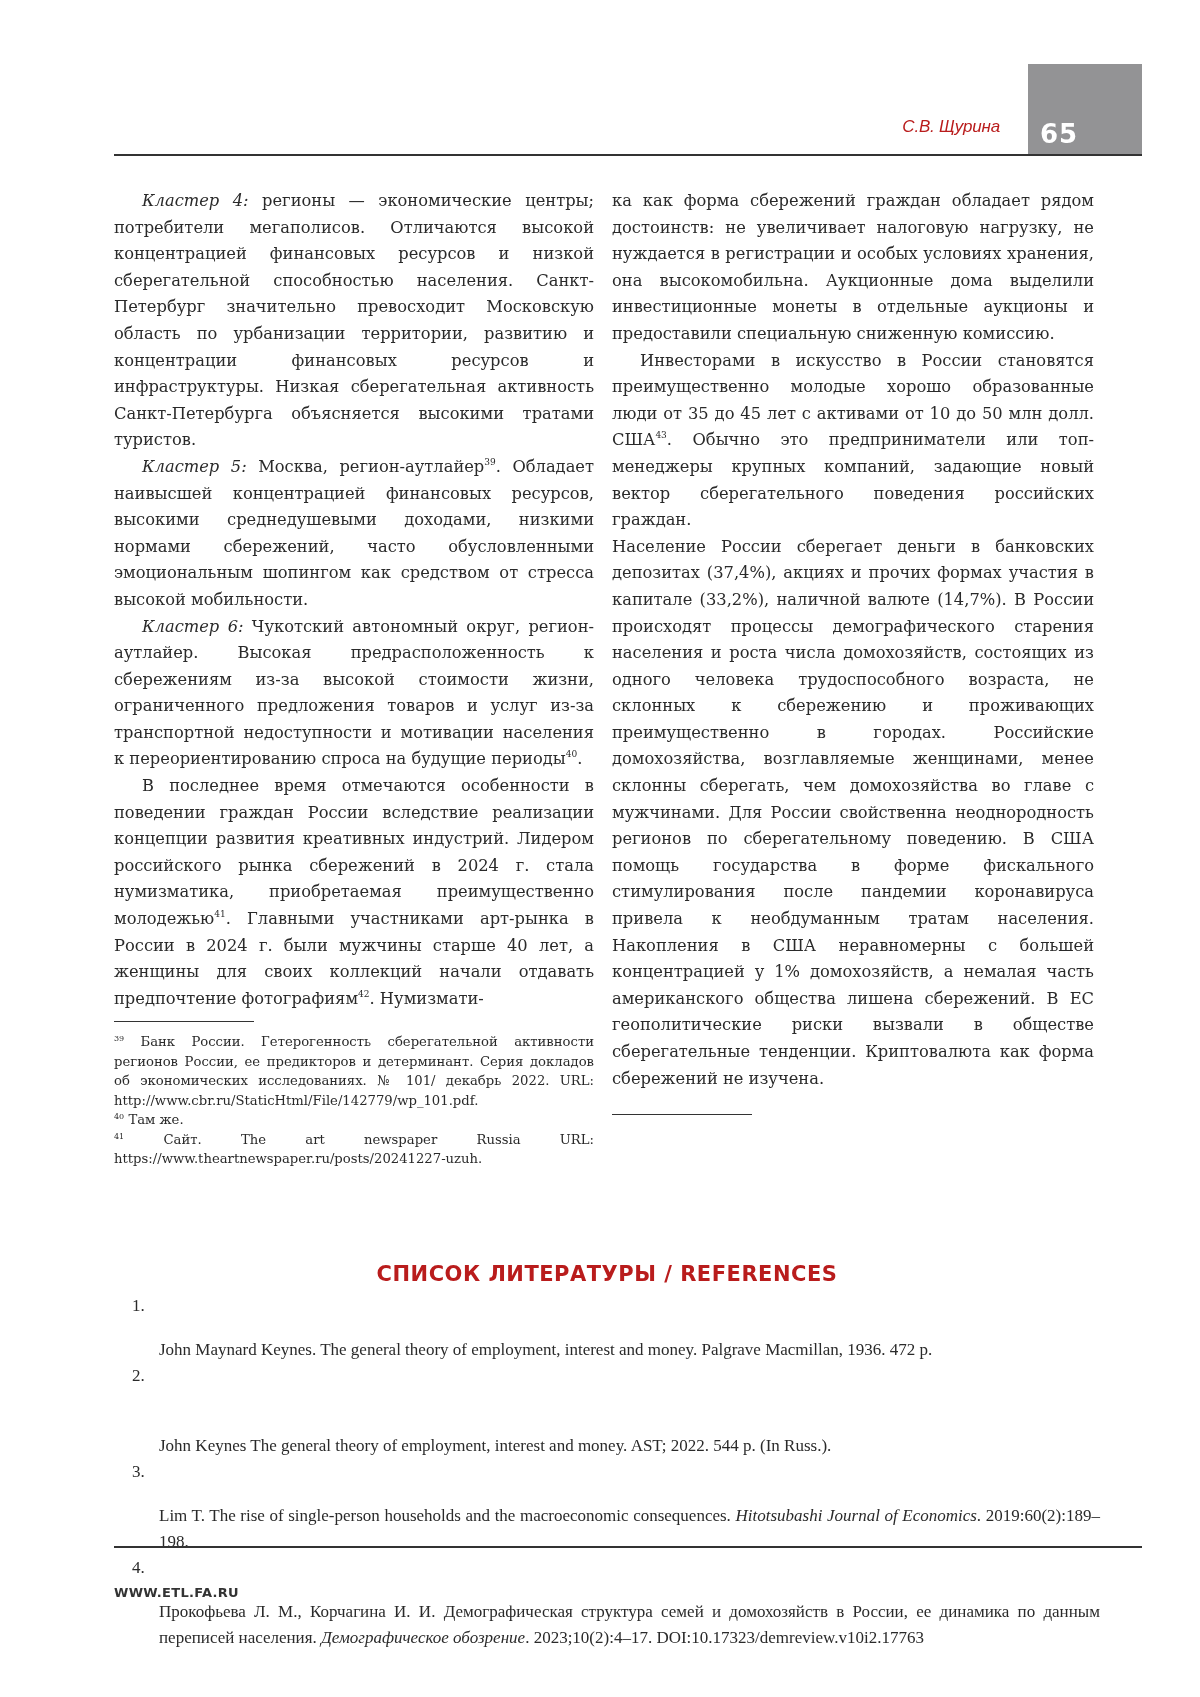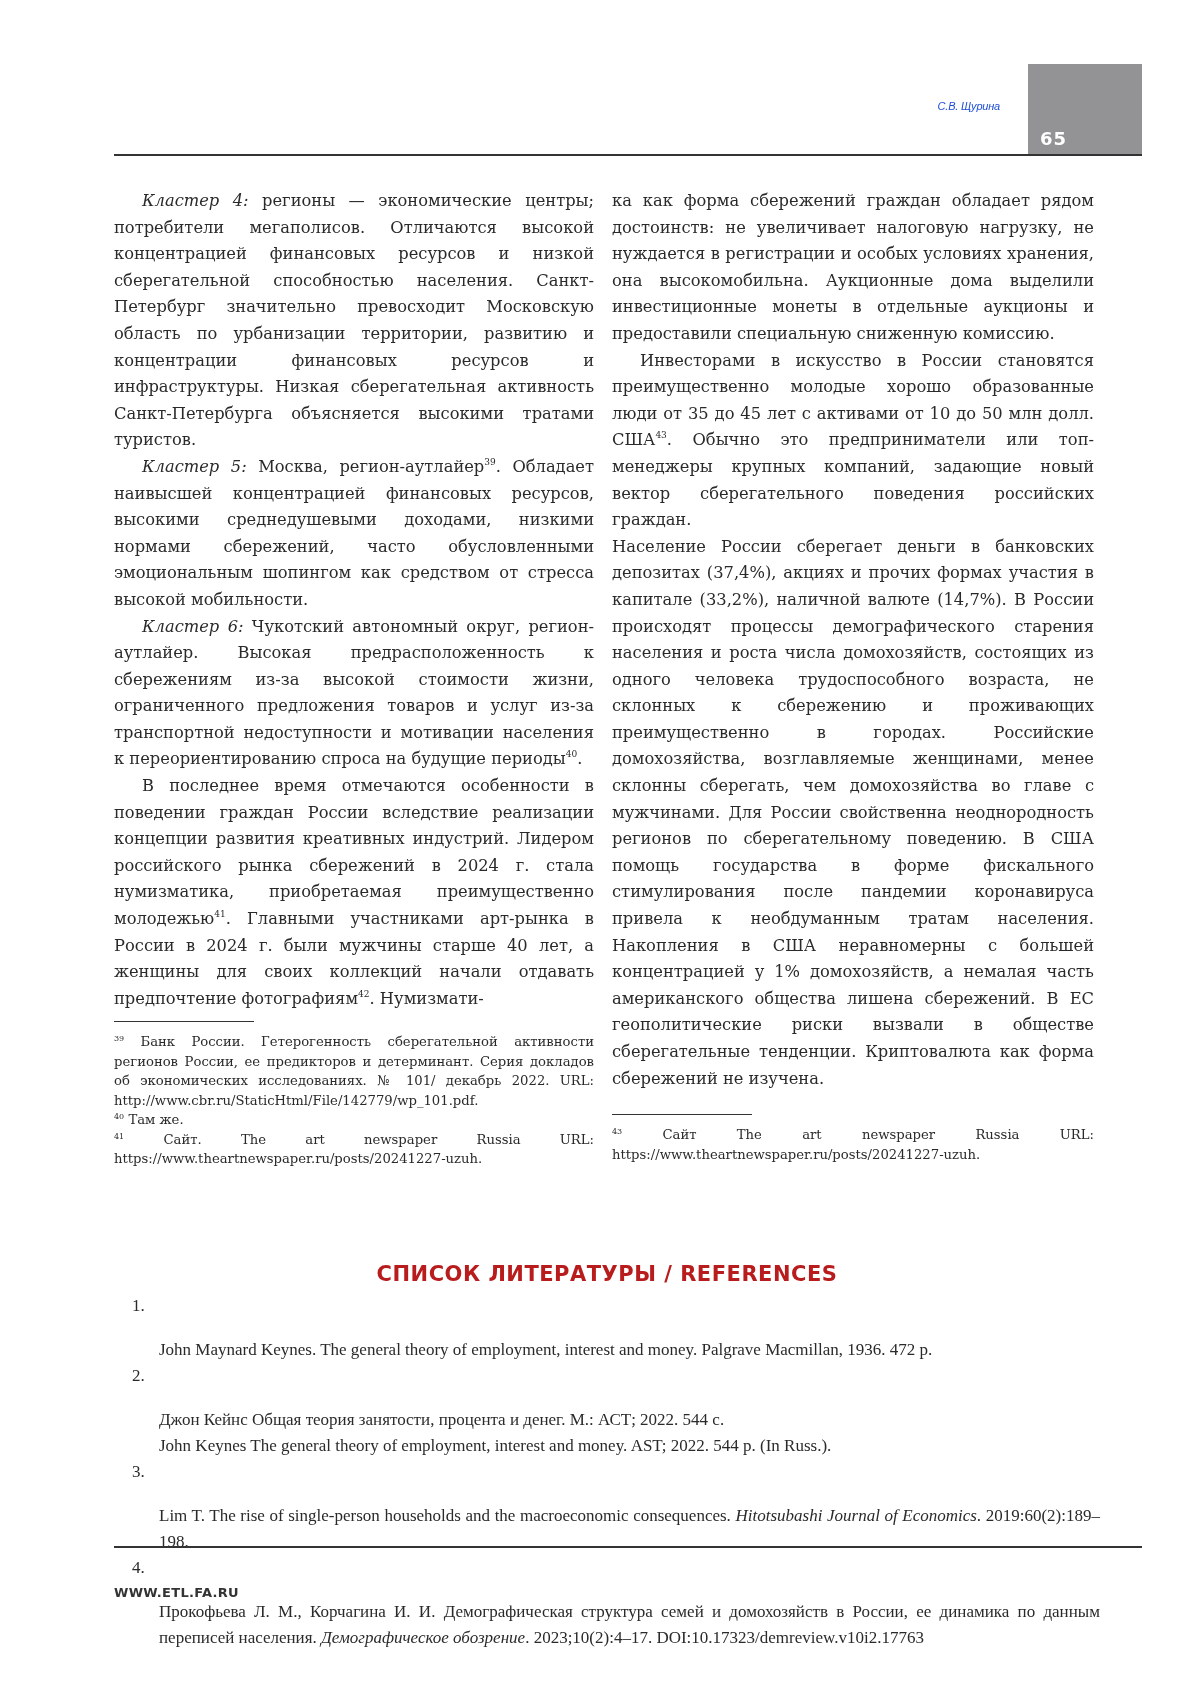--- a/index.html
+++ b/index.html
@@ -2,32 +2,32 @@
 <html><head>
 <meta charset="utf-8">
 <style>
   html, body { margin: 0; padding: 0; }
   body {
     width: 1200px; height: 1697px; background: #ffffff; position: relative;
     font-family: "DejaVu Serif", "Liberation Serif", serif; color: #2a2a2a;
     overflow: hidden;
   }
   .header-author {
-    position: absolute; right: 200px; top: 100px;
+    position: absolute; right: 200px; top: 117px;
     font-family: "Liberation Sans", sans-serif; font-style: italic;
-    font-size: 11px; color: #1d4ed8; letter-spacing: -0.2px;
+    font-size: 17px; color: #b91c1c; letter-spacing: -0.2px;
   }
   .page-box {
     position: absolute; left: 1028px; top: 64px; width: 114px; height: 91px;
     background: #939395;
   }
   .page-num {
     position: absolute; left: 12px; bottom: 6px;
     font-family: "DejaVu Sans", sans-serif; font-weight: bold;
-    font-size: 18px; color: #fff; letter-spacing: 1px; margin-top: 26px;
+    font-size: 26px; color: #fff; letter-spacing: 1px; margin-top: 26px;
   }
   .header-rule {
     position: absolute; left: 114px; top: 154px; width: 1028px; height: 2px;
     background: #333;
   }
   .col {
     position: absolute; top: 188px; width: 480px;
     font-size: 16.3px; line-height: 26.6px; text-align: justify;
     hyphens: manual;
   }
@@ -91,32 +91,31 @@
   <p class="fn"><sup>39</sup><span> Банк России. Гетерогенность сберегательной активности регионов России, ее предикторов и детерминант. Серия докладов об экономических исследованиях. № 101/ декабрь 2022. URL: http://www.cbr.ru/StaticHtml/File/142779/wp_101.pdf.</span></p>
   <p class="fn"><sup>40</sup><span> Там же.</span></p>
   <p class="fn"><sup>41</sup><span> Сайт. The art newspaper Russia URL: https://www.theartnewspaper.ru/posts/20241227-uzuh.</span></p>
 </div>
 
 <div class="col col-right">
   <p><span>ка как форма сбережений граждан обладает рядом достоинств: не увеличивает налоговую нагрузку, не нуждается в регистрации и особых условиях хранения, она высокомобильна. Аукционные дома выделили инвестиционные монеты в отдельные аукционы и предоставили специальную сниженную комиссию.</span></p>
   <p class="indent"><span>Инвесторами в искусство в России становятся преимущественно молодые хорошо образованные люди от 35 до 45 лет с активами от 10 до 50 млн долл. США</span><sup>43</sup><span>. Обычно это предприниматели или топ-менеджеры крупных компаний, задающие новый вектор сберегательного поведения российских граждан.</span></p>
   <p><span>Население России сберегает деньги в банковских депозитах (37,4%), акциях и прочих формах участия в капитале (33,2%), наличной валюте (14,7%). В России происходят процессы демографического старения населения и роста числа домохозяйств, состоящих из одного человека трудоспособного возраста, не склонных к сбережению и проживающих преимущественно в городах. Российские домохозяйства, возглавляемые женщинами, менее склонны сберегать, чем домохозяйства во главе с мужчинами. Для России свойственна неоднородность регионов по сберегательному поведению. В США помощь государства в форме фискального стимулирования после пандемии коронавируса привела к необдуманным тратам населения. Накопления в США неравномерны с большей концентрацией у 1% домохозяйств, а немалая часть американского общества лишена сбережений. В ЕС геополитические риски вызвали в обществе сберегательные тенденции. Криптовалюта как форма сбережений не изучена.</span></p>
   <div class="fn-rule" style="margin-top:22px;"></div>
-  <p class="fn"><sup>43</sup><span> Сайт The art newspaper Russia URL: https://www.theartnewspaper.ru/posts/20241227-uzuh.</span></p>
 </div>
 
 <div class="refs-title">СПИСОК ЛИТЕРАТУРЫ / REFERENCES</div>
 <ol class="refs">
   <li>
     <span class="num">1.</span>
     <span class="txt"><span>John Maynard Keynes. The general theory of employment, interest and money. Palgrave Macmillan, 1936. 472 p.</span></span>
   </li>
   <li>
     <span class="num">2.</span>
-    <span class="txt"><span>Джон Кейнс Общая теория занятости, процента и денег. М.: АСТ; 2022. 544 с.</span><br><span>John Keynes The general theory of employment, interest and money. AST; 2022. 544 p. (In Russ.).</span></span>
+    <span class="txt"><br><span>John Keynes The general theory of employment, interest and money. AST; 2022. 544 p. (In Russ.).</span></span>
   </li>
   <li>
     <span class="num">3.</span>
     <span class="txt"><span>Lim T. The rise of single-person households and the macroeconomic consequences. </span><span class="it">Hitotsubashi Journal of Economics</span><span>. 2019:60(2):189–198.</span></span>
   </li>
   <li>
     <span class="num">4.</span>
     <span class="txt"><span>Прокофьева Л. М., Корчагина И. И. Демографическая структура семей и домохозяйств в России, ее динамика по данным переписей населения. </span><span class="it">Демографическое обозрение</span><span>. 2023;10(2):4–17. DOI:10.17323/demreview.v10i2.17763</span></span>
   </li>
 </ol>

